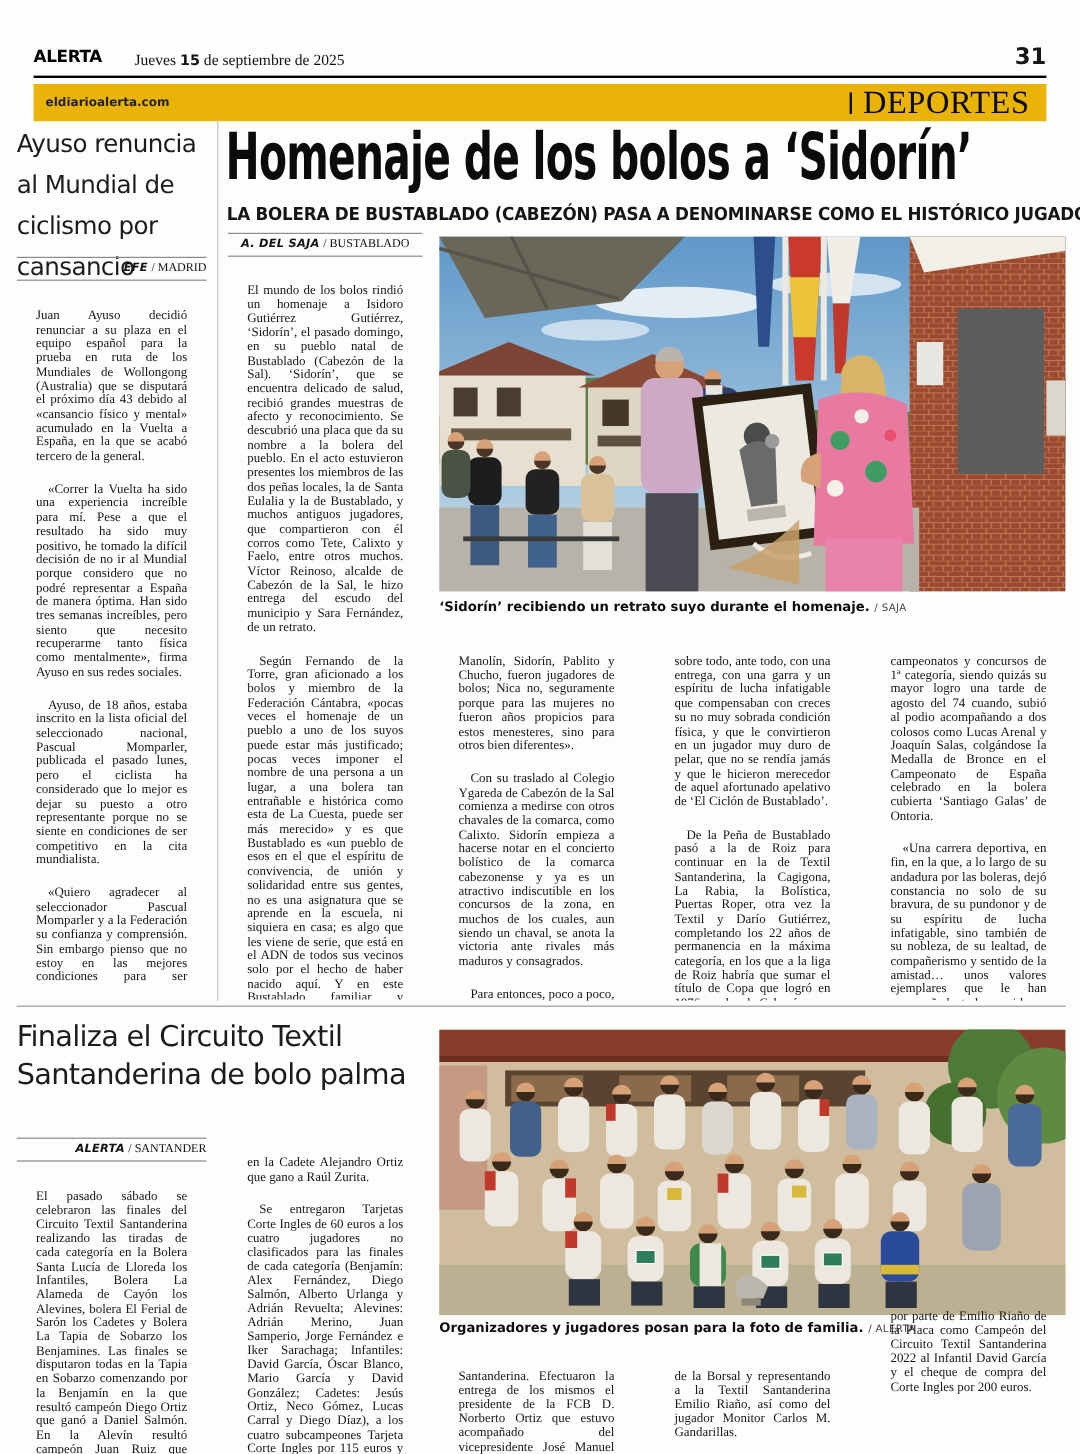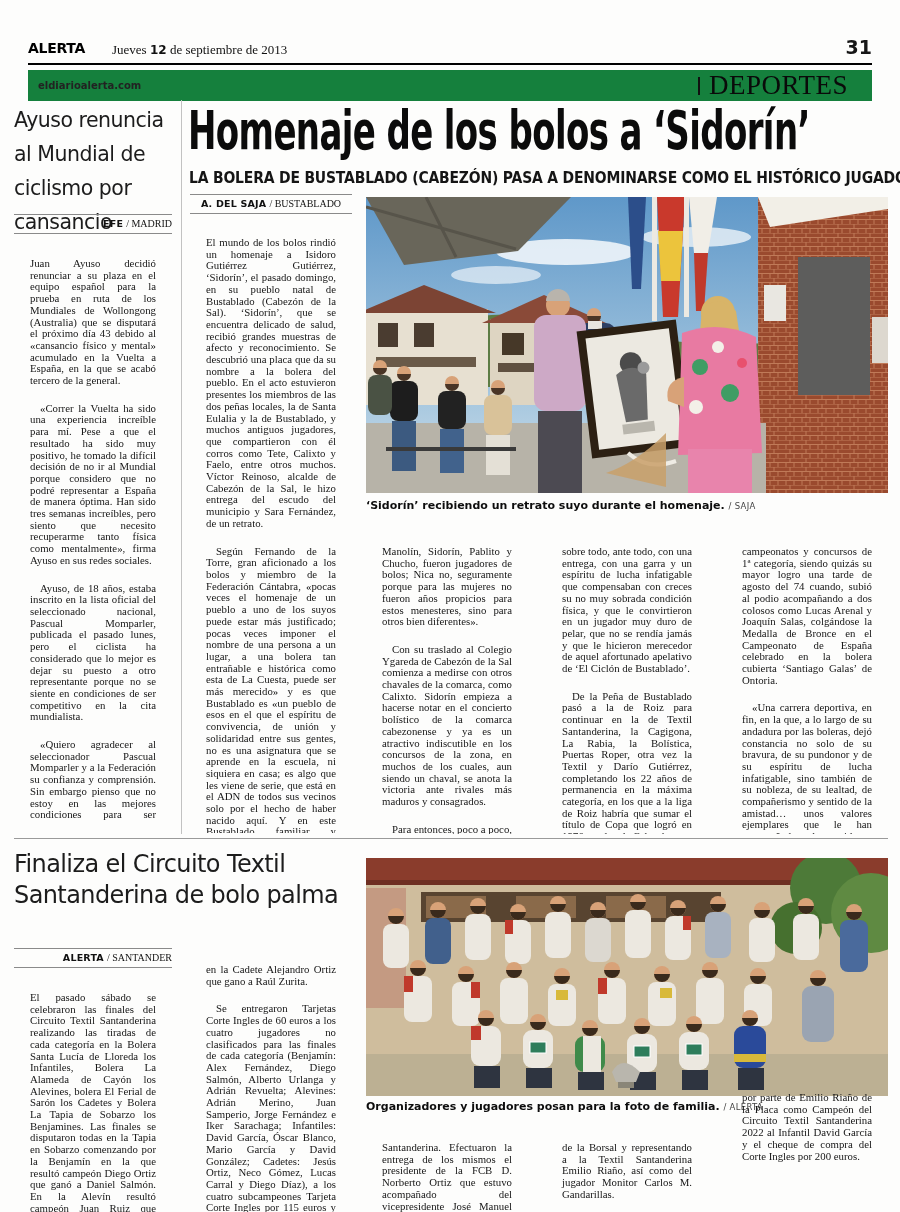--- a/index.html
+++ b/index.html
@@ -7,33 +7,33 @@
         font-family:"Liberation Serif",serif;color:#161616;}
 
   
   .mastrow{position:absolute;left:28px;top:40px;width:844px;height:20px;}
   .mast{position:absolute;left:0;top:0;font-family:"DejaVu Sans",sans-serif;font-weight:bold;
         font-size:14px;letter-spacing:-.3px;color:#000;}
   .date{position:absolute;left:84px;top:2px;font-size:13px;color:#111;}
   .date b{font-family:"DejaVu Sans",sans-serif;font-size:12px;}
   .pageno{position:absolute;right:0;top:-4px;font-family:"DejaVu Sans",sans-serif;font-weight:bold;font-size:19px;}
   .blackrule{position:absolute;left:28px;top:63px;width:844px;height:2px;background:#000;}
-  .band{position:absolute;left:28px;top:70px;width:844px;height:31px;background:#15803d;}
+  .band{position:absolute;left:28px;top:70px;width:844px;height:31px;background:#eab308;}
   .site{position:absolute;left:10px;top:10px;font-family:"DejaVu Sans",sans-serif;font-weight:bold;font-size:10px;color:#222;}
-  .section{position:absolute;right:24px;top:0px;font-family:"Liberation Serif",serif;font-size:27px;
+  .section{position:absolute;right:14px;top:0px;font-family:"Liberation Serif",serif;font-size:27px;
            letter-spacing:.5px;color:#0a0a0a;}
   .sbar{display:inline-block;width:2px;height:18px;background:#111;margin-right:9px;vertical-align:-1px;}
 
   
   .body-text p{margin:16px;font-size:10.8px;line-height:11.7px;text-align:justify;}
   .body-text p.ind{text-indent:10px;}
   .col{position:absolute;overflow:hidden;}
   .byline{position:absolute;border-top:1px solid #8a8a8a;border-bottom:1px solid #8a8a8a;
           font-family:"DejaVu Sans",sans-serif;font-size:9.5px;padding:3px 0 4px 0;color:#111;}
-  .byline b{font-weight:bold;letter-spacing:.2px;}
+  .byline b{font-weight:bold;letter-spacing:.2px;font-style:italic;}
   .byline .loc{font-family:Liberation Serif, serif;font-size:10px;}
   .caption{position:absolute;font-family:"DejaVu Sans",sans-serif;font-weight:bold;font-size:11px;color:#0d0d0d;}
   .caption .credit{font-weight:normal;font-size:8.5px;color:#444;letter-spacing:.3px;}
 
   
   .left-title{position:absolute;left:14px;top:103px;width:166px;margin:0;
               font-family:"DejaVu Sans",sans-serif;font-weight:normal;font-size:20.5px;
               line-height:34px;letter-spacing:-.5px;color:#1c1c1c;}
   .left-byline{left:14px;top:214px;width:158px;text-align:right;}
   .left-body{left:14px;top:242px;width:158px;height:578px;}
@@ -70,21 +70,21 @@
   .photo2{position:absolute;left:366px;top:858px;width:522px;height:238px;}
   .cap2{left:366px;top:1100px;width:522px;}
 </style>
 </head>
 <body>
 
 <div class="page">
 
   <div class="mastrow">
     <span class="mast">ALERTA</span>
-    <span class="date"><span>Jueves</span> <b>12</b> <span>de septiembre de 2013</span></span>
+    <span class="date"><span>Jueves</span> <b>15</b> <span>de septiembre de 2025</span></span>
     <span class="pageno">31</span>
   </div>
   <div class="blackrule"></div>
   <div class="band">
     <span class="site">eldiarioalerta.com</span>
     <span class="section"><i class="sbar"></i><span>DEPORTES</span></span>
   </div>
 
   <h2 class="left-title">Ayuso renuncia al Mundial de ciclismo por cansancio</h2>
   <div class="byline left-byline"><b>EFE</b> <span class="loc">/ MADRID</span></div>

